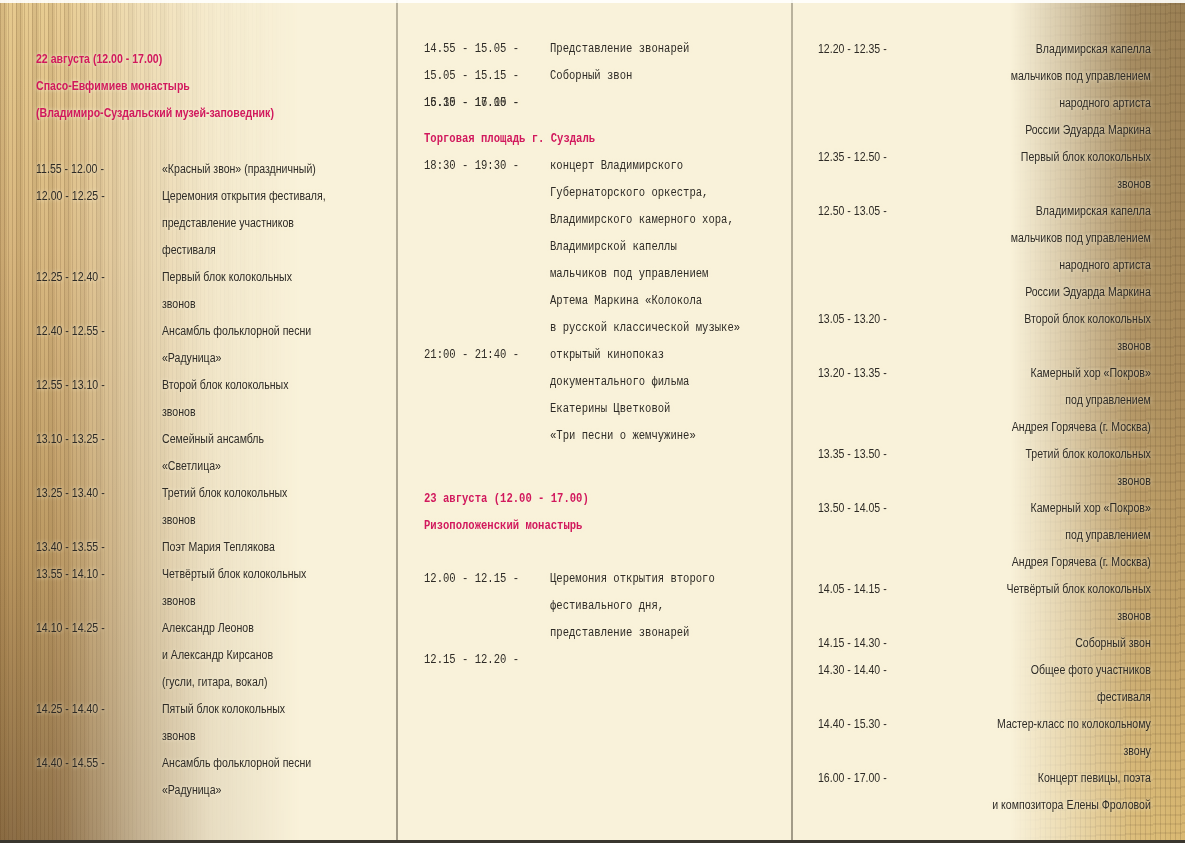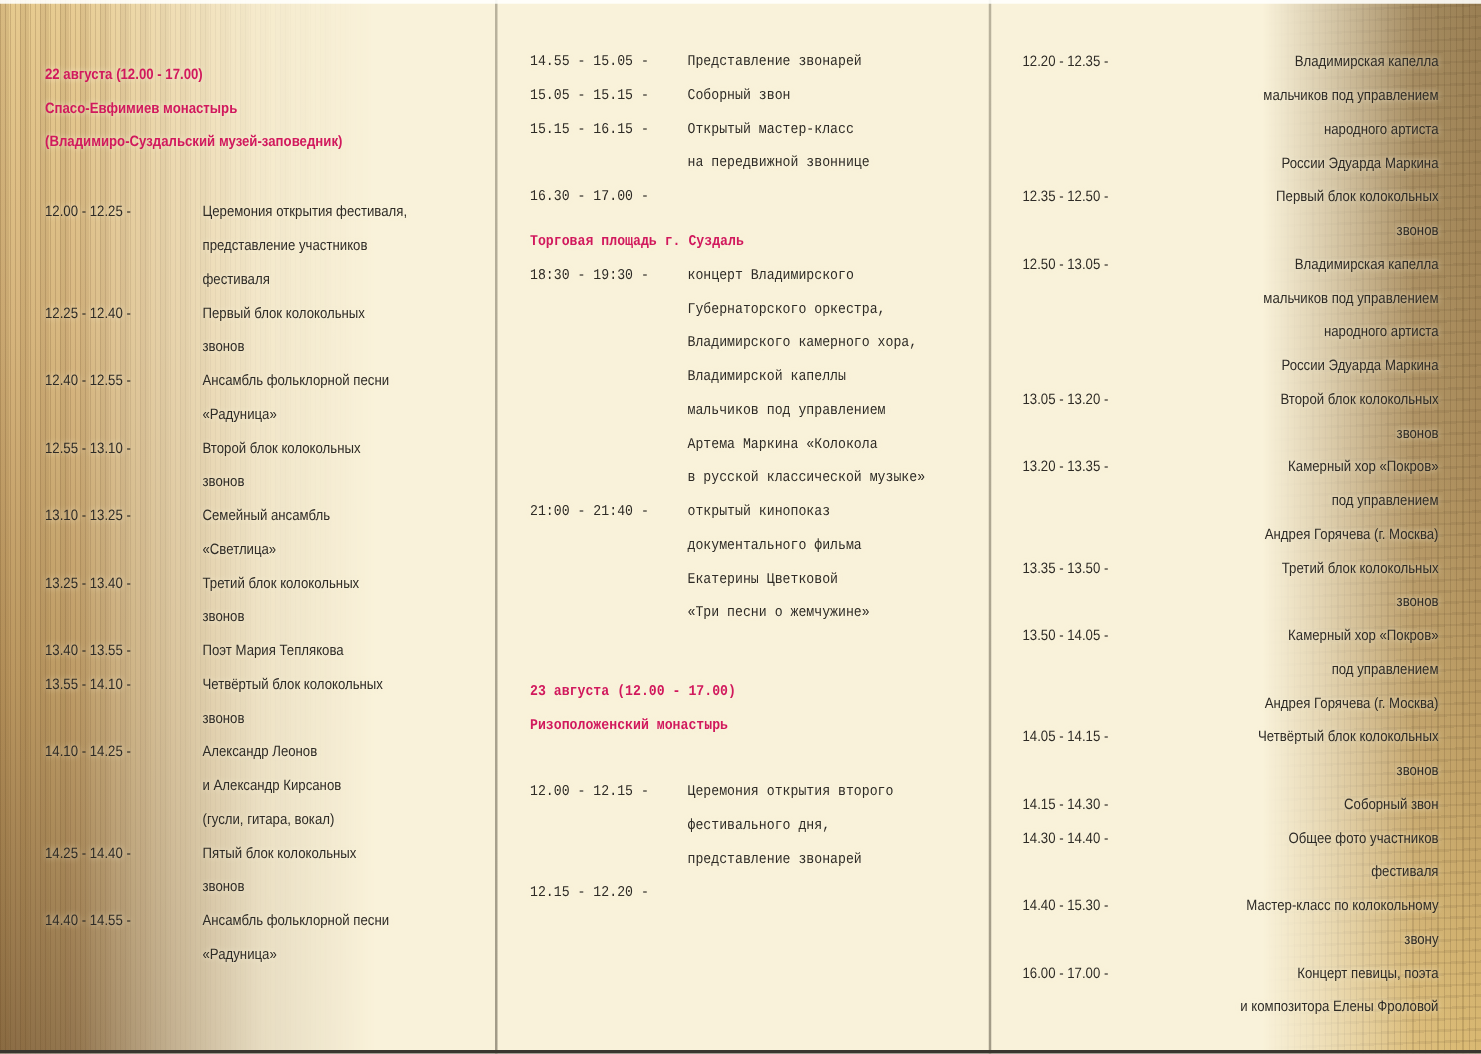--- a/index.html
+++ b/index.html
@@ -64,20 +64,26 @@
 
   <div class="panels">
     <div class="panel panel-1">
         <div class="section-heading">
           <div class="line">22 августа (12.00 - 17.00)</div>
           <div class="line">Спасо-Евфимиев монастырь</div>
           <div class="line">(Владимиро-Суздальский музей-заповедник)</div>
         </div>
         <div class="event-list">
           <div class="event">
+            <span class="time line">11.55 - 12.00 -</span>
+            <div class="desc">
+              <div class="line">«Красный звон» (праздничный)</div>
+            </div>
+          </div>
+          <div class="event">
             <span class="time line">12.00 - 12.25 -</span>
             <div class="desc">
               <div class="line">Церемония открытия фестиваля,</div>
               <div class="line">представление участников</div>
               <div class="line">фестиваля</div>
             </div>
           </div>
           <div class="event">
             <span class="time line">12.25 - 12.40 -</span>
             <div class="desc">
@@ -159,24 +165,20 @@
             </div>
           </div>
           <div class="event">
             <span class="time line">15.05 - 15.15 -</span>
             <div class="desc">
               <div class="line">Соборный звон</div>
             </div>
           </div>
           <div class="event">
             <span class="time line">15.15 - 16.15 -</span>
-            <div class="desc">
-              <div class="line">Открытый мастер-класс</div>
-              <div class="line">на передвижной звоннице</div>
-            </div>
           </div>
           <div class="event">
             <span class="time line">16.30 - 17.00 -</span>
           </div>
         </div>
         <div class="section-heading">
           <div class="line">Торговая площадь г. Суздаль</div>
         </div>
         <div class="event-list">
           <div class="event">

